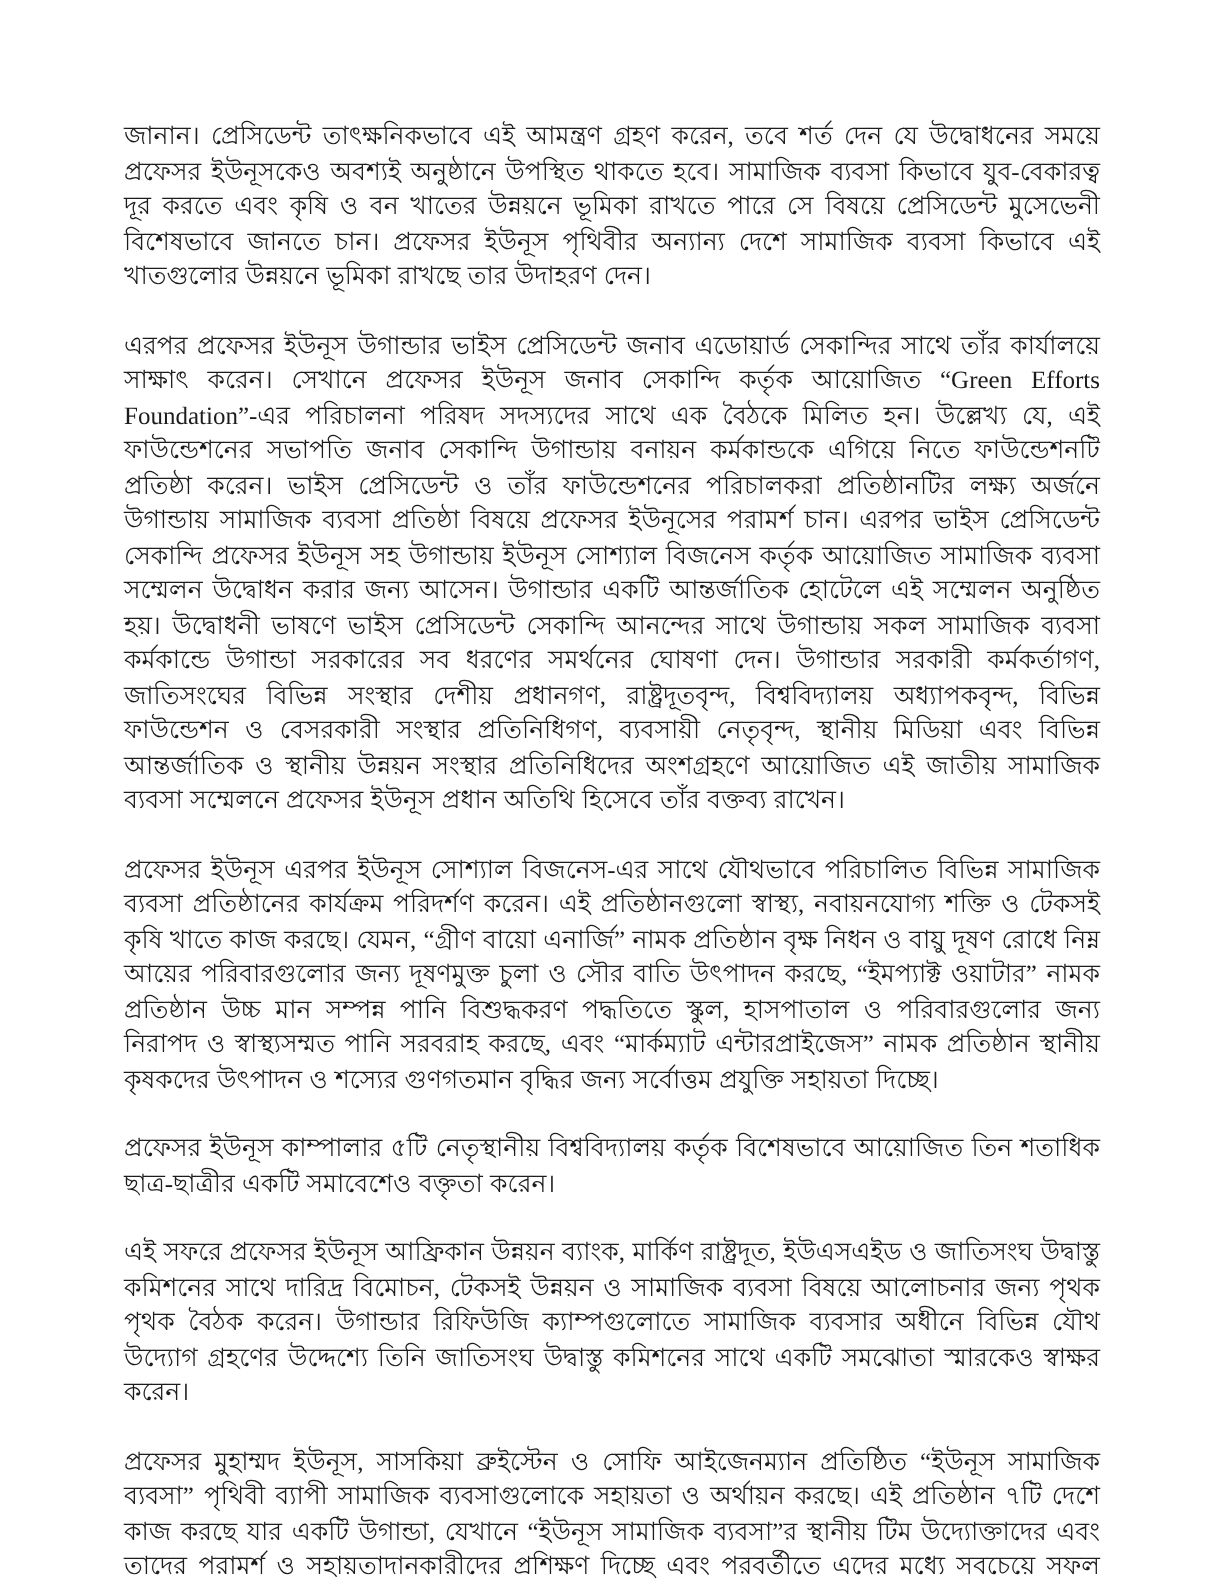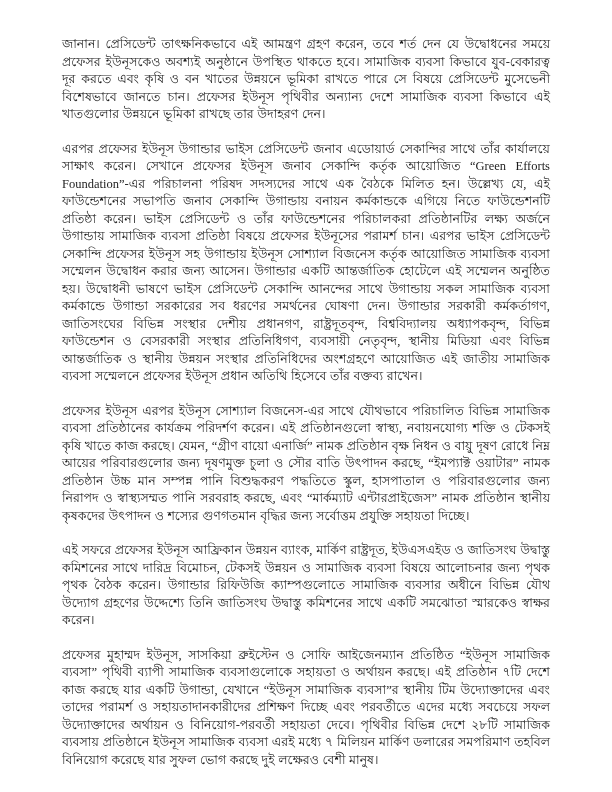--- a/index.html
+++ b/index.html
@@ -7,21 +7,21 @@
     padding: 0;
     background: #ffffff;
   }
   .page {
     position: relative;
     width: 612px;
     height: 792px;
     background: #ffffff;
     overflow: hidden;
     box-sizing: border-box;
-    padding: 36px 62px 0 62px;
+    padding: 60px 62px 0 62px;
     font-family: "Liberation Serif", "DejaVu Serif", serif;
     font-size: 12.5px;
     line-height: 17.5px;
     color: #1c1c1c;
   }
   .text-block {
     width: 100%;
   }
   .para {
     margin: 0 0 17px 0;
@@ -34,17 +34,18 @@
   }
 </style>
 </head>
 <body>
 
 <div class="page">
   <div class="text-block">
     <p class="para">জানান। প্রেসিডেন্ট তাৎক্ষনিকভাবে এই আমন্ত্রণ গ্রহণ করেন, তবে শর্ত দেন যে উদ্বোধনের সময়ে প্রফেসর ইউনূসকেও অবশ্যই অনুষ্ঠানে উপস্থিত থাকতে হবে। সামাজিক ব্যবসা কিভাবে যুব-বেকারত্ব দূর করতে এবং কৃষি ও বন খাতের উন্নয়নে ভূমিকা রাখতে পারে সে বিষয়ে প্রেসিডেন্ট মুসেভেনী বিশেষভাবে জানতে চান। প্রফেসর ইউনূস পৃথিবীর অন্যান্য দেশে সামাজিক ব্যবসা কিভাবে এই খাতগুলোর উন্নয়নে ভূমিকা রাখছে তার উদাহরণ দেন।</p>
     <p class="para">এরপর প্রফেসর ইউনূস উগান্ডার ভাইস প্রেসিডেন্ট জনাব এডোয়ার্ড সেকান্দির সাথে তাঁর কার্যালয়ে সাক্ষাৎ করেন। সেখানে প্রফেসর ইউনূস জনাব সেকান্দি কর্তৃক আয়োজিত “Green Efforts Foundation”-এর পরিচালনা পরিষদ সদস্যদের সাথে এক বৈঠকে মিলিত হন। উল্লেখ্য যে, এই ফাউন্ডেশনের সভাপতি জনাব সেকান্দি উগান্ডায় বনায়ন কর্মকান্ডকে এগিয়ে নিতে ফাউন্ডেশনটি প্রতিষ্ঠা করেন। ভাইস প্রেসিডেন্ট ও তাঁর ফাউন্ডেশনের পরিচালকরা প্রতিষ্ঠানটির লক্ষ্য অর্জনে উগান্ডায় সামাজিক ব্যবসা প্রতিষ্ঠা বিষয়ে প্রফেসর ইউনূসের পরামর্শ চান। এরপর ভাইস প্রেসিডেন্ট সেকান্দি প্রফেসর ইউনূস সহ উগান্ডায় ইউনূস সোশ্যাল বিজনেস কর্তৃক আয়োজিত সামাজিক ব্যবসা সম্মেলন উদ্বোধন করার জন্য আসেন। উগান্ডার একটি আন্তর্জাতিক হোটেলে এই সম্মেলন অনুষ্ঠিত হয়। উদ্বোধনী ভাষণে ভাইস প্রেসিডেন্ট সেকান্দি আনন্দের সাথে উগান্ডায় সকল সামাজিক ব্যবসা কর্মকান্ডে উগান্ডা সরকারের সব ধরণের সমর্থনের ঘোষণা দেন। উগান্ডার সরকারী কর্মকর্তাগণ, জাতিসংঘের বিভিন্ন সংস্থার দেশীয় প্রধানগণ, রাষ্ট্রদূতবৃন্দ, বিশ্ববিদ্যালয় অধ্যাপকবৃন্দ, বিভিন্ন ফাউন্ডেশন ও বেসরকারী সংস্থার প্রতিনিধিগণ, ব্যবসায়ী নেতৃবৃন্দ, স্থানীয় মিডিয়া এবং বিভিন্ন আন্তর্জাতিক ও স্থানীয় উন্নয়ন সংস্থার প্রতিনিধিদের অংশগ্রহণে আয়োজিত এই জাতীয় সামাজিক ব্যবসা সম্মেলনে প্রফেসর ইউনূস প্রধান অতিথি হিসেবে তাঁর বক্তব্য রাখেন।</p>
     <p class="para">প্রফেসর ইউনূস এরপর ইউনূস সোশ্যাল বিজনেস-এর সাথে যৌথভাবে পরিচালিত বিভিন্ন সামাজিক ব্যবসা প্রতিষ্ঠানের কার্যক্রম পরিদর্শণ করেন। এই প্রতিষ্ঠানগুলো স্বাস্থ্য, নবায়নযোগ্য শক্তি ও টেকসই কৃষি খাতে কাজ করছে। যেমন, “গ্রীণ বায়ো এনার্জি” নামক প্রতিষ্ঠান বৃক্ষ নিধন ও বায়ু দূষণ রোধে নিম্ন আয়ের পরিবারগুলোর জন্য দূষণমুক্ত চুলা ও সৌর বাতি উৎপাদন করছে, “ইমপ্যাক্ট ওয়াটার” নামক প্রতিষ্ঠান উচ্চ মান সম্পন্ন পানি বিশুদ্ধকরণ পদ্ধতিতে স্কুল, হাসপাতাল ও পরিবারগুলোর জন্য নিরাপদ ও স্বাস্থ্যসম্মত পানি সরবরাহ করছে, এবং “মার্কম্যাট এন্টারপ্রাইজেস” নামক প্রতিষ্ঠান স্থানীয় কৃষকদের উৎপাদন ও শস্যের গুণগতমান বৃদ্ধির জন্য সর্বোত্তম প্রযুক্তি সহায়তা দিচ্ছে।</p>
+    <p class="para">প্রফেসর ইউনূস কাম্পালার ৫টি নেতৃস্থানীয় বিশ্ববিদ্যালয় কর্তৃক বিশেষভাবে আয়োজিত তিন শতাধিক ছাত্র-ছাত্রীর একটি সমাবেশেও বক্তৃতা করেন।</p>
     <p class="para">এই সফরে প্রফেসর ইউনূস আফ্রিকান উন্নয়ন ব্যাংক, মার্কিণ রাষ্ট্রদূত, ইউএসএইড ও জাতিসংঘ উদ্বাস্তু কমিশনের সাথে দারিদ্র বিমোচন, টেকসই উন্নয়ন ও সামাজিক ব্যবসা বিষয়ে আলোচনার জন্য পৃথক পৃথক বৈঠক করেন। উগান্ডার রিফিউজি ক্যাম্পগুলোতে সামাজিক ব্যবসার অধীনে বিভিন্ন যৌথ উদ্যোগ গ্রহণের উদ্দেশ্যে তিনি জাতিসংঘ উদ্বাস্তু কমিশনের সাথে একটি সমঝোতা স্মারকেও স্বাক্ষর করেন।</p>
     <p class="para">প্রফেসর মুহাম্মদ ইউনূস, সাসকিয়া ব্রুইস্টেন ও সোফি আইজেনম্যান প্রতিষ্ঠিত “ইউনূস সামাজিক ব্যবসা” পৃথিবী ব্যাপী সামাজিক ব্যবসাগুলোকে সহায়তা ও অর্থায়ন করছে। এই প্রতিষ্ঠান ৭টি দেশে কাজ করছে যার একটি উগান্ডা, যেখানে “ইউনূস সামাজিক ব্যবসা”র স্থানীয় টিম উদ্যোক্তাদের এবং তাদের পরামর্শ ও সহায়তাদানকারীদের প্রশিক্ষণ দিচ্ছে এবং পরবর্তীতে এদের মধ্যে সবচেয়ে সফল উদ্যোক্তাদের অর্থায়ন ও বিনিয়োগ-পরবর্তী সহায়তা দেবে। পৃথিবীর বিভিন্ন দেশে ২৮টি সামাজিক ব্যবসায় প্রতিষ্ঠানে ইউনূস সামাজিক ব্যবসা এরই মধ্যে ৭ মিলিয়ন মার্কিণ ডলারের সমপরিমাণ তহবিল বিনিয়োগ করেছে যার সুফল ভোগ করছে দুই লক্ষেরও বেশী মানুষ।</p>
 
   </div>
 </div>
 
 </body></html>

